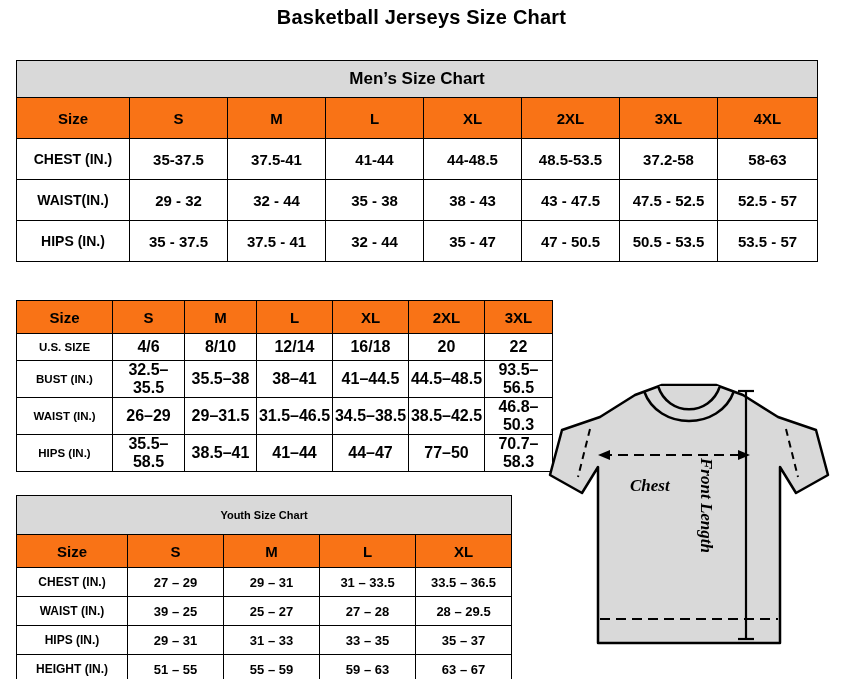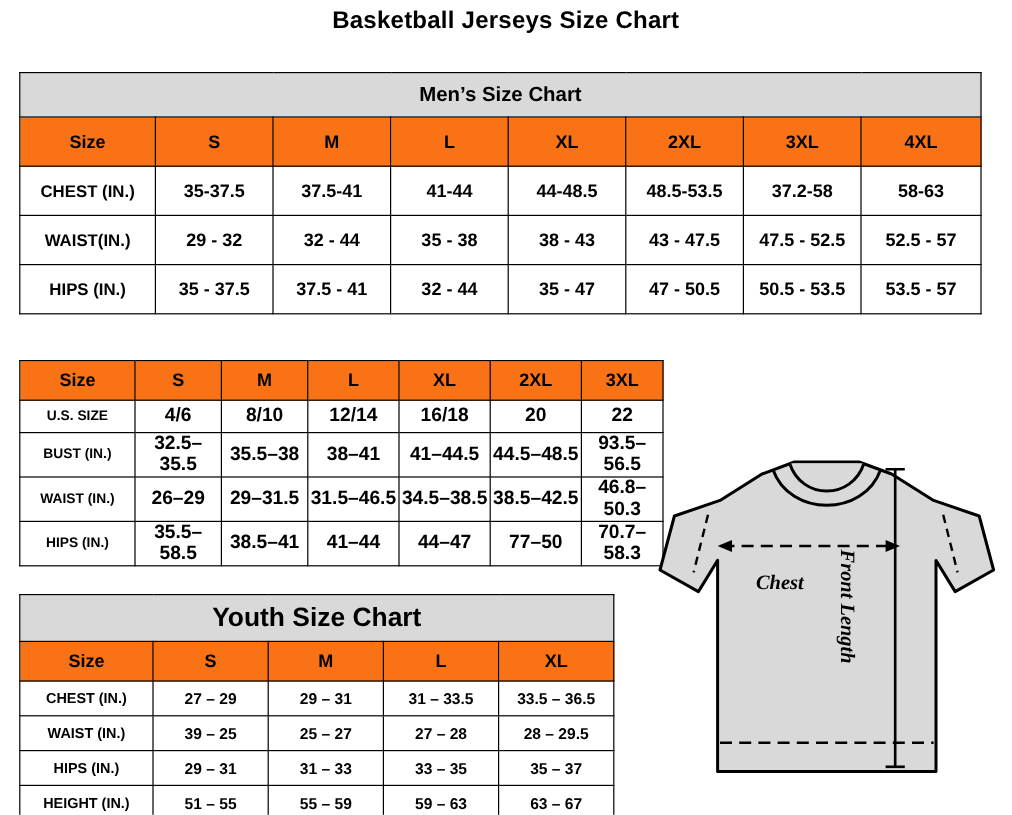--- a/index.html
+++ b/index.html
@@ -73,21 +73,21 @@
   #womens-chart .rowlabel { font-size: 11.5px; text-align: center; }
 
   
   #youth-chart {
     position: absolute;
     left: 16px;
     top: 495px;
     width: 495px;
   }
   #youth-chart td { height: 28px; font-size: 13px; }
-  #youth-chart .caption-cell { height: 38px; font-size: 22px; }
+  #youth-chart .caption-cell { height: 38px; font-size: 11px; }
   #youth-chart .head-cell { height: 32px; font-size: 15px; }
   #youth-chart .rowlabel { font-size: 12px; }
 
   
   #shirt-diagram {
     position: absolute;
     left: 540px;
     top: 355px;
     width: 295px;
     height: 320px;

